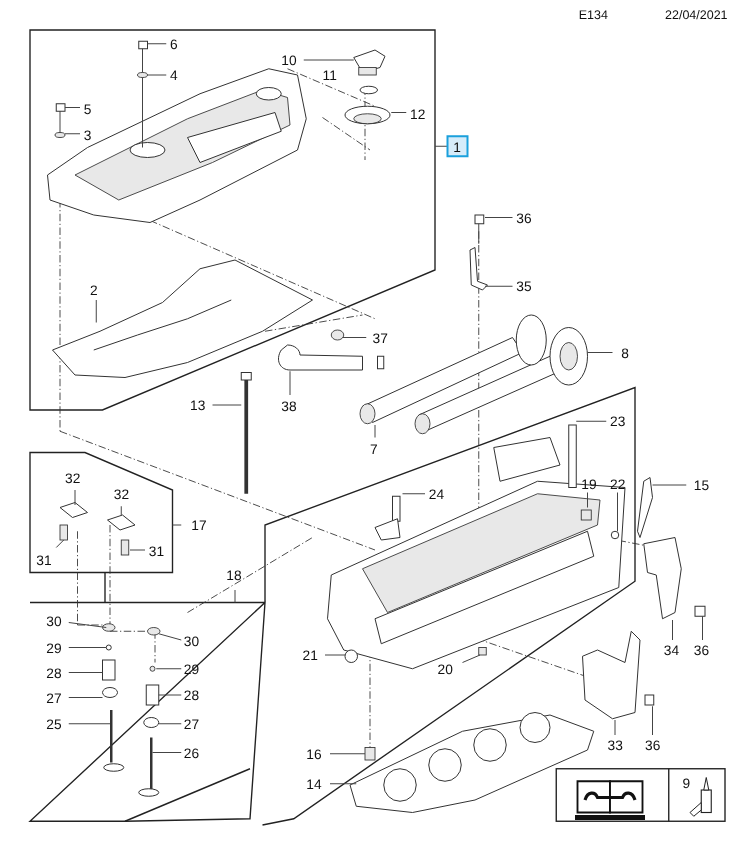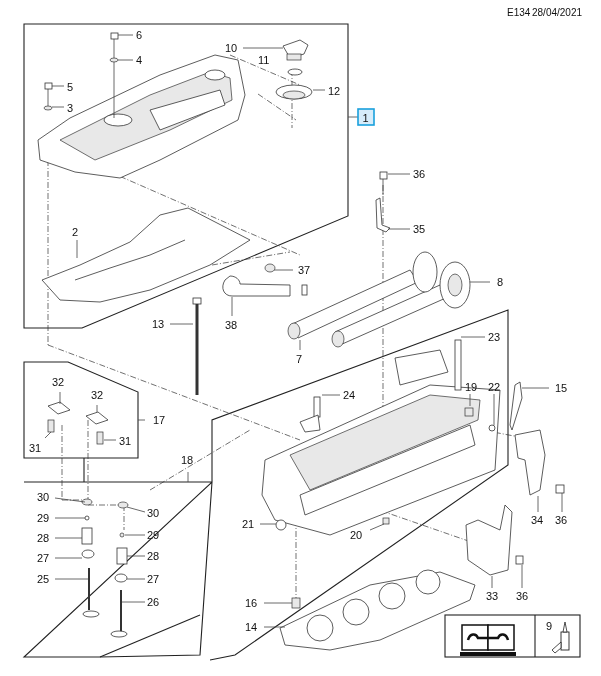--- a/index.html
+++ b/index.html
@@ -1,33 +1,33 @@
 <!DOCTYPE html>
 <html><head>
 <meta charset="utf-8">
 <style>
   html,body{margin:0;padding:0;background:#ffffff;}
   body{width:601px;height:676px;position:relative;overflow:hidden;font-family:"Liberation Sans",sans-serif;}
   .hdr{position:absolute;top:7px;font-size:10px;color:#111;}
-  #hdr-code{left:507px;}
+  #hdr-code{left:463px;}
   #hdr-date{left:532px;}
   svg{position:absolute;left:0;top:0;}
   .lbl{font-family:"Liberation Sans",sans-serif;font-size:11px;fill:#111;}
   .frame{fill:none;stroke:#222;stroke-width:1.1;}
   .lead{stroke:#444;stroke-width:0.8;fill:none;}
   .dash{stroke:#333;stroke-width:0.7;fill:none;stroke-dasharray:6 2 1 2;}
   .part{fill:#fff;stroke:#333;stroke-width:0.8;}
   .part2{fill:#e8e8e8;stroke:#333;stroke-width:0.7;}
   .callout-box{fill:#d6ecfa;stroke:#1aa0dc;stroke-width:1.6;}
 </style>
 </head>
 <body>
 
 <div class="hdr" id="hdr-code">E134</div>
-<div class="hdr" id="hdr-date">28/04/2021</div>
+<div class="hdr" id="hdr-date">22/04/2021</div>
 
 <svg width="601" height="676" viewBox="0 0 601 676">
 
   <path class="frame" d="M24,24 L348,24 L348,216 L82,328 L24,328 Z"></path>
   <line class="lead" x1="348" y1="117" x2="358" y2="117"></line>
 
   <g>
     <rect class="callout-box" x="358" y="109" width="16" height="16"></rect>
     <text class="lbl" x="362.5" y="121.5">1</text>
   </g>

